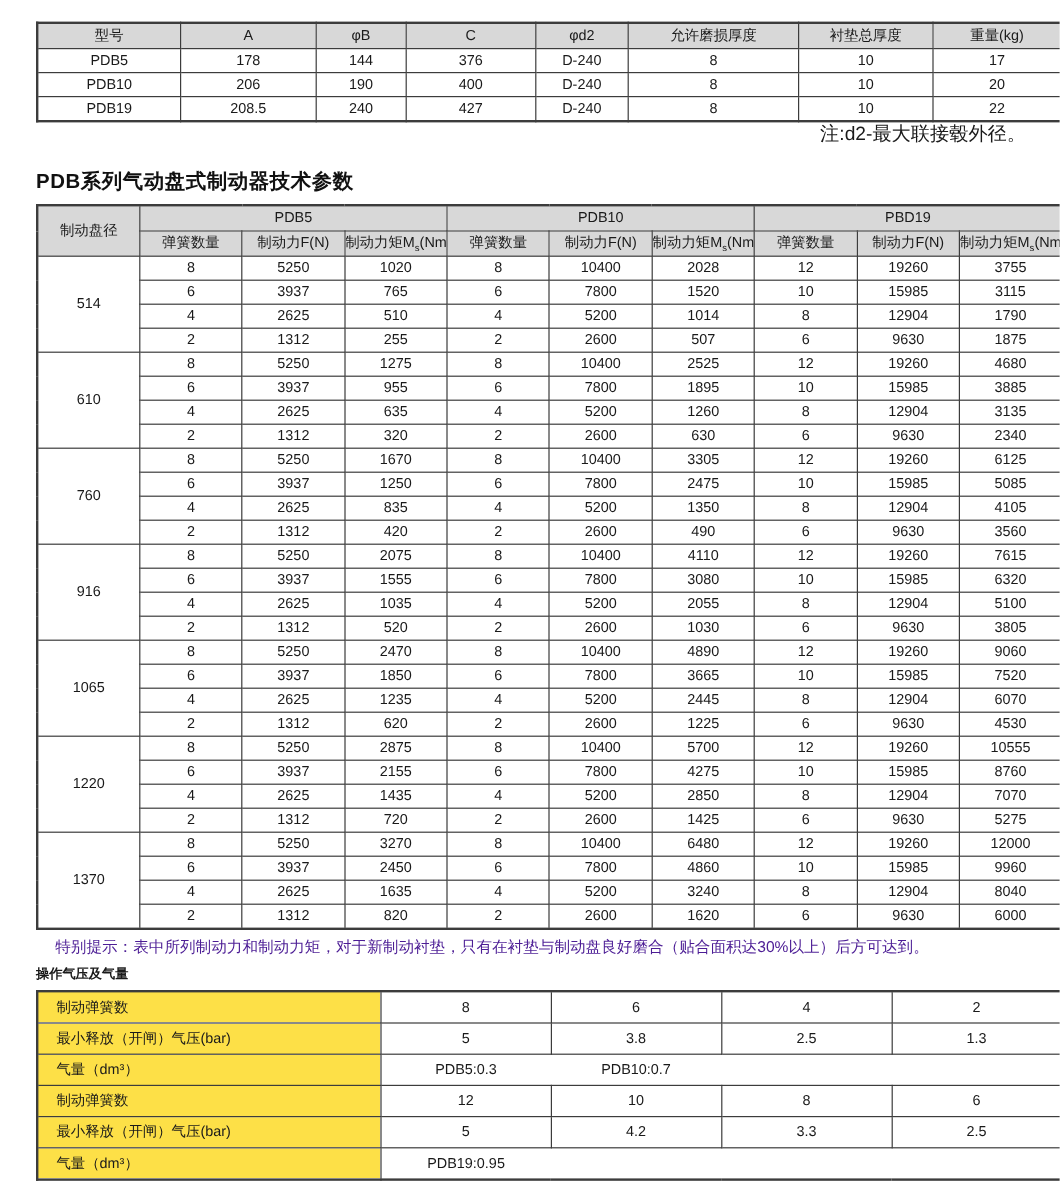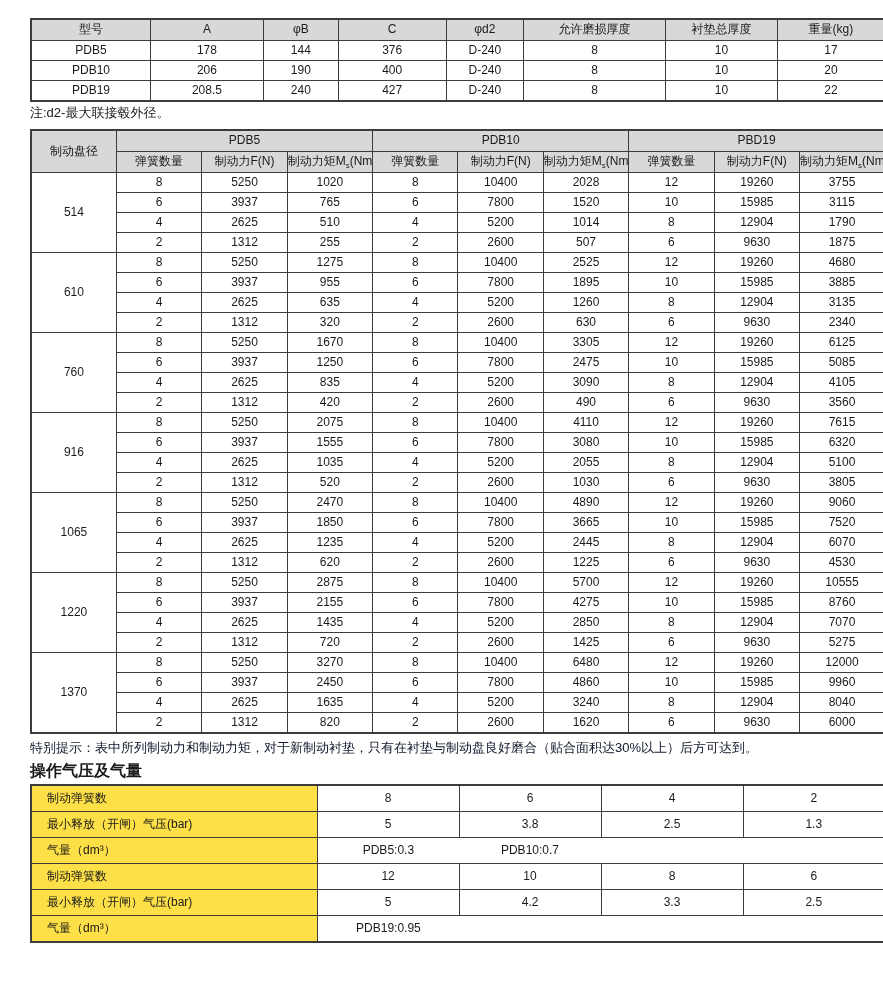--- a/index.html
+++ b/index.html
@@ -20,32 +20,32 @@
     border:2px solid #3c3c3c;
   }
   th,td{
     border:1px solid #3c3c3c;text-align:center;vertical-align:middle;
     font-size:12px;font-weight:normal;padding:0;overflow:hidden;
     white-space:nowrap;line-height:1.1;
   }
   .t1 th{background:#d8d8d8;height:20px;}
   .t1 td{height:19px;}
   .table-note{
-    width:825px;text-align:left;font-size:13px;line-height:14px;
-    margin:4px 0 9px 0;color:#1a1a1a;
+    width:825px;text-align:right;font-size:16px;line-height:14px;
+    margin:4px 0 21px 0;color:#1a1a1a;
   }
   .t2 thead th{background:#d8d8d8;height:20px;}
   .t2 tbody td{height:19px;}
   .t2 sub{font-size:8px;line-height:0;}
   .tip-line{
-    width:825px;font-size:13px;line-height:18px;margin:5px 0 0 0;
-    white-space:nowrap;color:#0f172a;
+    width:825px;font-size:13px;line-height:18px;margin:5px 0 0 16px;
+    white-space:nowrap;color:#4c1d95;
   }
   .section-label{
-    font-size:16px;font-weight:bold;line-height:16px;margin:6px 0 5px 0;
+    font-size:11px;font-weight:bold;line-height:16px;margin:6px 0 5px 0;
   }
   .t3 th,.t3 td{height:25px;}
   .t3 th.label{
     background:#fde047;text-align:left;padding-left:15px;font-weight:normal;
   }
   .t3 td.merged-cell{text-align:left;}
   .t3 td.merged-cell span{display:inline-block;width:25%;text-align:center;}
 </style>
 </head>
 <body>
@@ -105,20 +105,21 @@
           <td>D-240</td>
           <td>8</td>
           <td>10</td>
           <td>22</td>
         </tr>
       </tbody>
   </table>
 
   <div class="table-note">注:d2-最大联接毂外径。</div>
 
+  <h1 class="doc-title second">PDB系列气动盘式制动器技术参数</h1>
 
   <table class="t2">
     <colgroup>
       <col style="width:10%">
         <col style="width:10%">
         <col style="width:10%">
         <col style="width:10%">
         <col style="width:10%">
       <col style="width:10%">
         <col style="width:10%">
@@ -258,21 +259,21 @@
           <td>10</td>
           <td>15985</td>
           <td>5085</td>
         </tr>
         <tr>
           <td>4</td>
           <td>2625</td>
           <td>835</td>
           <td>4</td>
           <td>5200</td>
-          <td>3090</td>
+          <td>1350</td>
           <td>8</td>
           <td>12904</td>
           <td>4105</td>
         </tr>
         <tr>
           <td>2</td>
           <td>1312</td>
           <td>420</td>
           <td>2</td>
           <td>2600</td>

